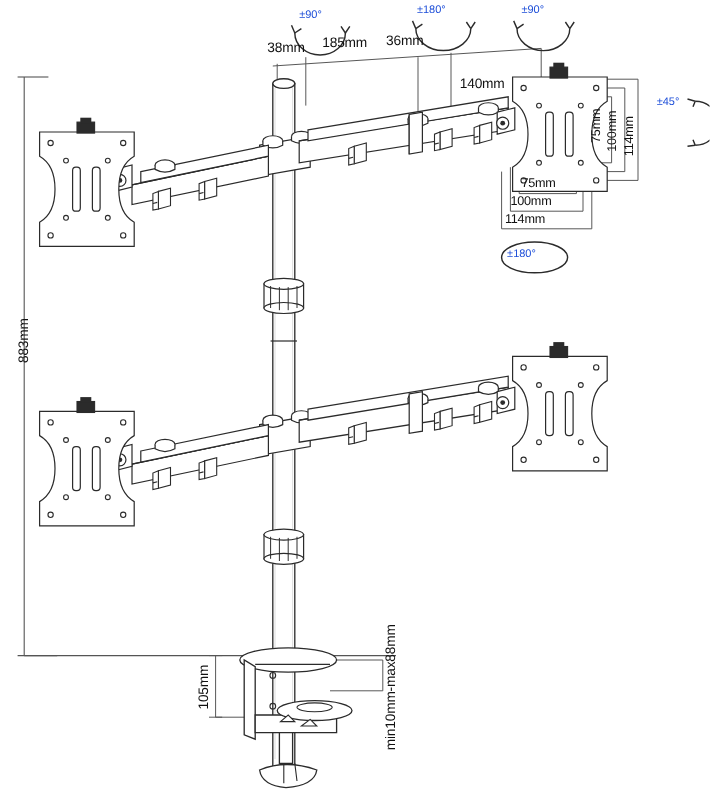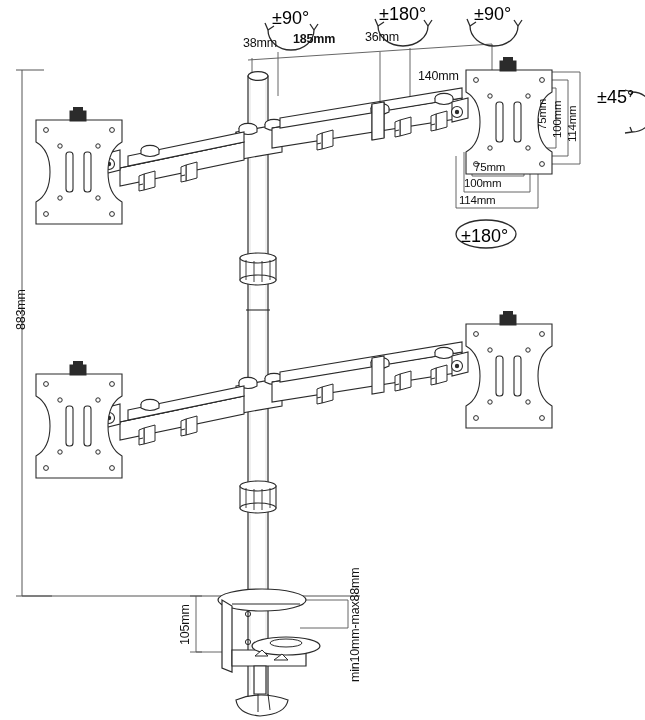--- a/index.html
+++ b/index.html
@@ -2,21 +2,21 @@
 <html><head>
 <meta charset="utf-8">
 <style>
   html,body{margin:0;padding:0;background:#ffffff;}
   body{width:645px;height:720px;position:relative;overflow:hidden;
        font-family:"Liberation Sans",sans-serif;color:#1a1a1a;}
   #stage{position:absolute;left:0;top:0;width:645px;height:720px;}
   svg{position:absolute;left:0;top:0;}
   .lbl{position:absolute;font-size:12.5px;color:#111;white-space:nowrap;letter-spacing:-0.2px;}
   .lbl.vert{transform-origin:0 0;}
-  .rot{position:absolute;font-size:18px;color:#000000;white-space:nowrap;}
+  .rot{position:absolute;font-size:10px;color:#1d4ed8;white-space:nowrap;}
 </style>
 </head>
 <body>
 
 <div id="stage">
 
 <svg width="645" height="720" viewBox="0 0 645 720">
   <defs>
     <g id="vesaPlate">
       <path d="M0,0 L86,0 L86,22 Q72,30 72,52 Q72,74 86,82 L86,104 L0,104 L0,82 Q14,74 14,52 Q14,30 0,22 Z" fill="#fff" stroke="#2b2b2b" stroke-width="1.1"></path>
@@ -221,22 +221,22 @@
     <path d="M632,132 L625,133 M632,132 L630,127"></path>
   </g>
   <g stroke="#2b2b2b" stroke-width="1.3" fill="none">
     <ellipse cx="486" cy="234" rx="30" ry="14"></ellipse>
   </g>
 </svg>
 
 <div class="lbl vert" style="left:14px;top:330px;transform:rotate(-90deg);">883mm</div>
 
 <div class="lbl" style="left:243px;top:36px;">38mm</div>
-<div class="lbl" style="left:293px;top:32px;font-weight:bold;">185mm</div>
-<div class="lbl" style="left:365px;top:30px;">36mm</div>
+<div class="lbl" style="left:293px;top:32px;">185mm</div>
+<div class="lbl" style="left:351px;top:30px;">36mm</div>
 <div class="lbl" style="left:418px;top:28px;margin-top:41px;">140mm</div>
 
 <div class="lbl vert" style="left:536px;top:130px;transform:rotate(-90deg);font-size:11.5px;">75mm</div>
 <div class="lbl vert" style="left:551px;top:138px;transform:rotate(-90deg);font-size:11.5px;">100mm</div>
 <div class="lbl vert" style="left:566px;top:142px;transform:rotate(-90deg);font-size:11.5px;">114mm</div>
 
 <div class="lbl" style="left:474px;top:161px;font-size:11.5px;">75mm</div>
 <div class="lbl" style="left:464px;top:177px;font-size:11.5px;">100mm</div>
 <div class="lbl" style="left:459px;top:194px;font-size:11.5px;">114mm</div>
 

